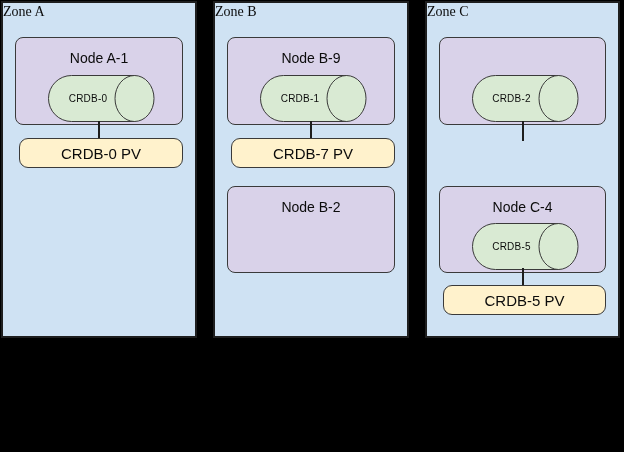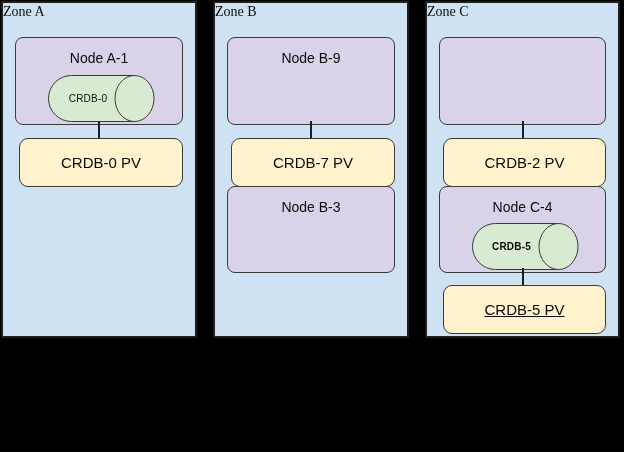--- a/index.html
+++ b/index.html
@@ -33,41 +33,41 @@
   .node-1{top:34px;height:88px;}
   .node-2{top:183px;height:87px;}
   .node-label{
     position:absolute;top:12px;left:0;right:0;text-align:center;
     font-size:14px;line-height:17px;
   }
   .cylinder{
     position:absolute;left:50%;margin-left:-51px;width:107px;height:61px;z-index:2;
   }
   .node-1 .cylinder{top:37px;}
-  .node-2 .cylinder{top:36px;font-weight:bold;}
+  .node-2 .cylinder{top:36px;}
   .cylinder svg{position:absolute;left:0;top:0;display:block;}
   .cyl-label{
     position:absolute;left:0;top:0;width:80px;height:47px;
     display:flex;align-items:center;justify-content:center;
     font-size:10px;letter-spacing:0.2px;
   }
   .connector{
     position:absolute;width:2px;background:var(--panel-border);
     left:50%;margin-left:-1px;z-index:3;
   }
   .connector-1{top:118px;height:20px;}
   .connector-2{top:265px;height:20px;}
   .pv{
-    position:absolute;left:16px;right:12px;height:49px;box-sizing:border-box;
+    position:absolute;left:16px;right:12px;height:30px;box-sizing:border-box;
     background:var(--pv-fill);border:1px solid var(--shape-border);
     border-radius:9px;display:flex;align-items:center;justify-content:center;
     font-size:15px;z-index:4;
   }
   .pv-1{top:135px;}
-  .pv-2{top:282px;text-decoration:underline;}
+  .pv-2{top:282px;}
 </style>
 </head>
 <body style="background: rgb(0, 0, 0);">
 
 <div id="canvas">
 
   <div class="zone zone-a">
     <div class="zone-title">Zone A</div>
 
     <div class="node node-1">
@@ -86,44 +86,55 @@
     <div class="pv pv-1">
       <span>CRDB-0 PV</span>
     </div>
   </div>
 
   <div class="zone zone-b">
     <div class="zone-title">Zone B</div>
 
     <div class="node node-1">
       <div class="node-label">Node B-9</div>
+      <div class="cylinder">
+        <svg width="107" height="47" viewBox="0 0 107 47">
+          <path d="M 87 0.5 H 23.5 A 23 23 0 0 0 23.5 46.5 H 87" style="fill:var(--cyl-fill);stroke:var(--shape-border);stroke-width:1"></path>
+          <ellipse cx="86.5" cy="23.5" rx="19.5" ry="23" style="fill:var(--cyl-fill);stroke:var(--shape-border);stroke-width:1"></ellipse>
+        </svg>
+        <span class="cyl-label">CRDB-1</span>
+      </div>
     </div>
 
     <div class="connector connector-1"></div>
 
     <div class="pv pv-1">
       <span>CRDB-7 PV</span>
     </div>
 
     <div class="node node-2">
-      <div class="node-label">Node B-3</div>
+      <div class="node-label">Node B-2</div>
     </div>
   </div>
 
   <div class="zone zone-c">
     <div class="zone-title">Zone C</div>
 
     <div class="node node-1">
+      <div class="cylinder">
+        <svg width="107" height="47" viewBox="0 0 107 47">
+          <path d="M 87 0.5 H 23.5 A 23 23 0 0 0 23.5 46.5 H 87" style="fill:var(--cyl-fill);stroke:var(--shape-border);stroke-width:1"></path>
+          <ellipse cx="86.5" cy="23.5" rx="19.5" ry="23" style="fill:var(--cyl-fill);stroke:var(--shape-border);stroke-width:1"></ellipse>
+        </svg>
+        <span class="cyl-label">CRDB-2</span>
+      </div>
     </div>
 
     <div class="connector connector-1"></div>
 
-    <div class="pv pv-1">
-      <span>CRDB-2 PV</span>
-    </div>
 
     <div class="node node-2">
       <div class="node-label">Node C-4</div>
       <div class="cylinder">
         <svg width="107" height="47" viewBox="0 0 107 47">
           <path d="M 87 0.5 H 23.5 A 23 23 0 0 0 23.5 46.5 H 87" style="fill:var(--cyl-fill);stroke:var(--shape-border);stroke-width:1"></path>
           <ellipse cx="86.5" cy="23.5" rx="19.5" ry="23" style="fill:var(--cyl-fill);stroke:var(--shape-border);stroke-width:1"></ellipse>
         </svg>
         <span class="cyl-label">CRDB-5</span>
       </div>

